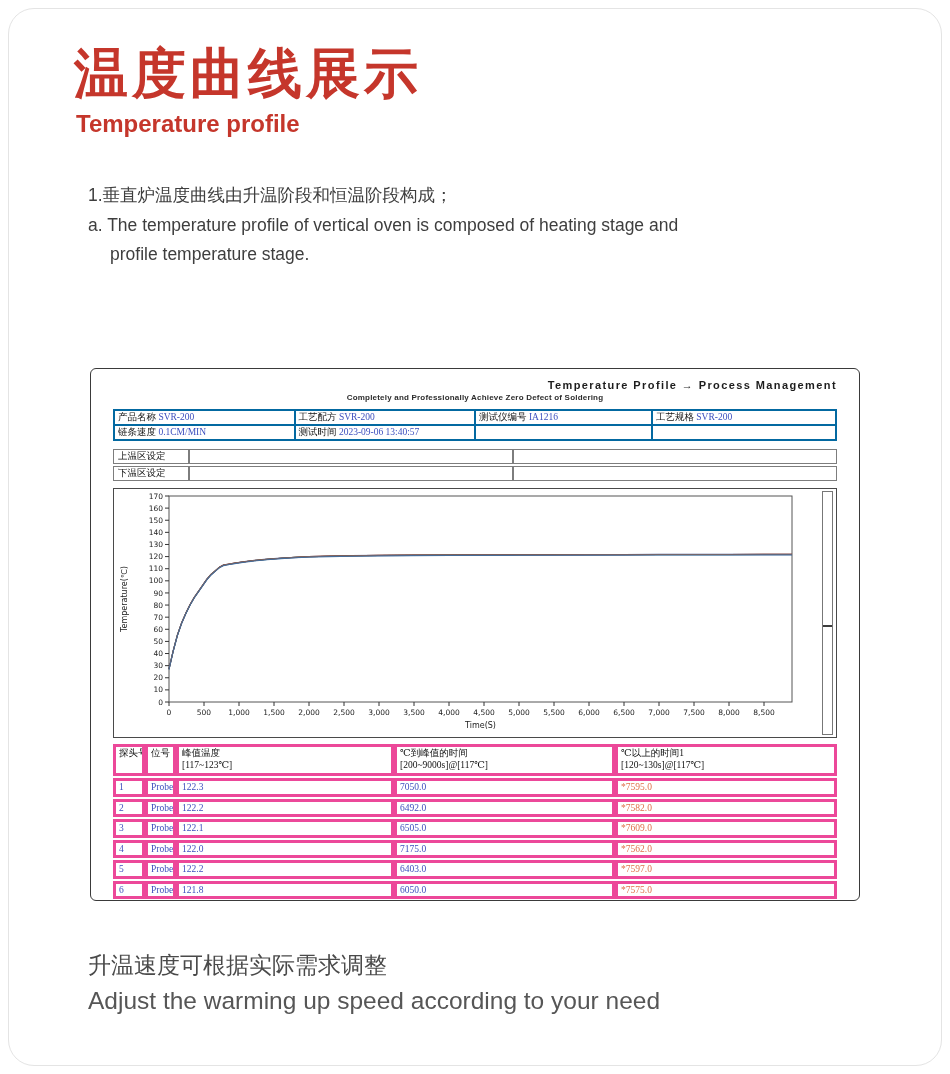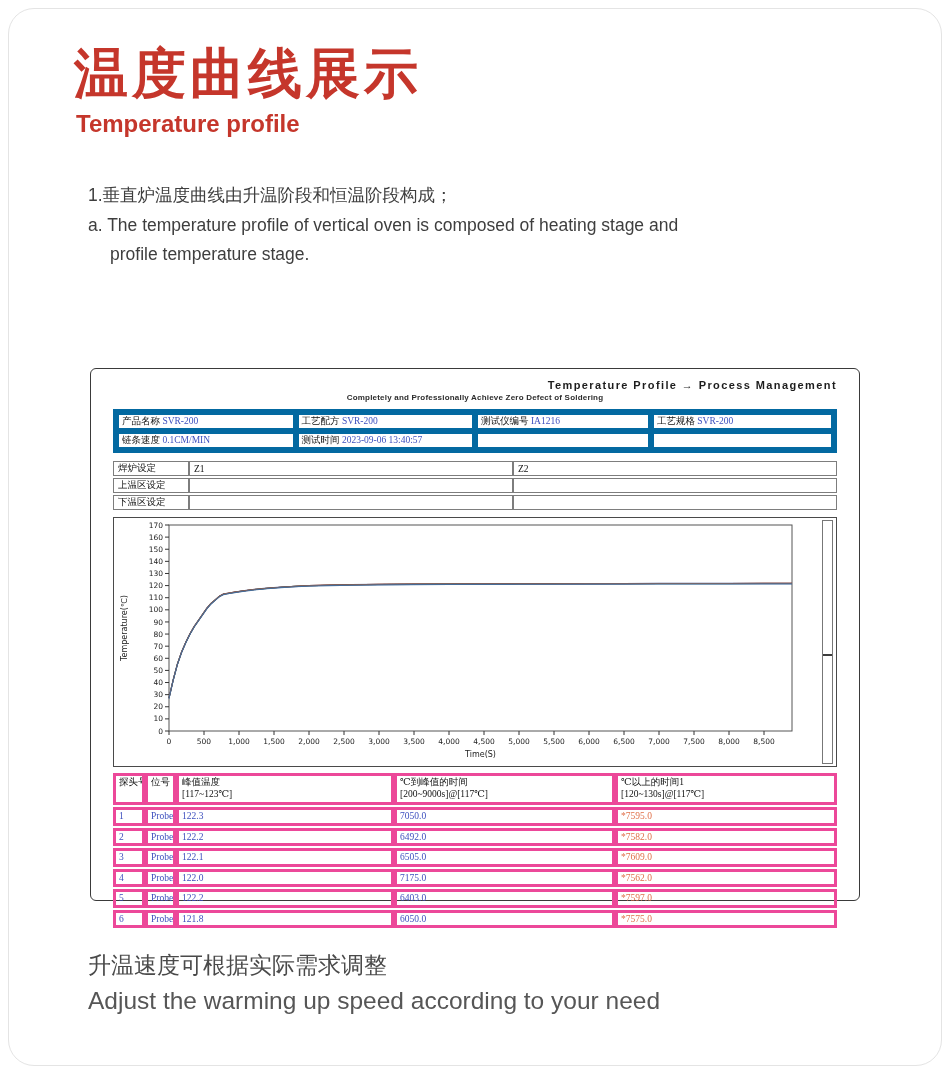--- a/index.html
+++ b/index.html
@@ -19,21 +19,21 @@
   .notes { position:absolute; left:88px; top:181px; font-size:17.5px; line-height:29.5px; color:#3e3e3e; }
   .notes .indent2 { padding-left:22px; }
 
   .panel { position:absolute; left:90px; top:368px; width:770px; height:533px; box-sizing:border-box;
     border:1.5px solid #3a3a3a; border-radius:6px; background:#fff; padding:8px 22px 0; }
   .panel-title { text-align:right; font-weight:700; font-size:11px; letter-spacing:1.4px; color:#1d1d1d; margin-top:2px; }
   .panel-sub { text-align:center; font-weight:700; font-size:8px; letter-spacing:.2px; color:#2c2c2c; margin:2px 0 7px; }
 
   table { font-family:"Liberation Serif","DejaVu Serif",serif; }
   table.info { width:100%; border-collapse:collapse; table-layout:fixed; font-size:9.5px; }
-  table.info td { border:6px solid #0369a1; height:13px; padding:0 3px; white-space:nowrap; overflow:hidden; }
+  table.info td { border:2px solid #0369a1; height:13px; padding:0 3px; white-space:nowrap; overflow:hidden; }
   .lbl { color:#111; } .val { color:var(--value-blue); }
 
   table.settings { width:100%; border-collapse:separate; border-spacing:0 2px; margin-top:6px;
     table-layout:fixed; font-size:9.5px; }
   table.settings td { border:1px solid #7d7d7d; height:13px; padding:0 4px; color:#111; white-space:nowrap; }
 
   .chart-wrap { position:relative; margin-top:5px; border:1.5px solid #4a4a4a; height:248px; background:#fff; }
   .chart-wrap svg { position:absolute; left:0; top:0; }
   .vscroll { position:absolute; top:2px; bottom:2px; right:3px; width:9px; border:1px solid #777; background:#fff; }
   .vscroll-line { position:absolute; left:0; right:0; top:55%; height:1.5px; background:#3c3c3c; }
@@ -90,25 +90,20 @@
       </tbody>
   </table>
 
   <table class="settings" id="settings-table">
     <colgroup>
         <col style="width:76px">
         <col>
         <col>
       </colgroup>
     <tbody>
-        <tr>
-          <td>焊炉设定</td>
-          <td>Z1</td>
-          <td>Z2</td>
-        </tr>
         <tr>
           <td>上温区设定</td>
           <td></td>
           <td></td>
         </tr>
         <tr>
           <td>下温区设定</td>
           <td></td>
           <td></td>
         </tr>

